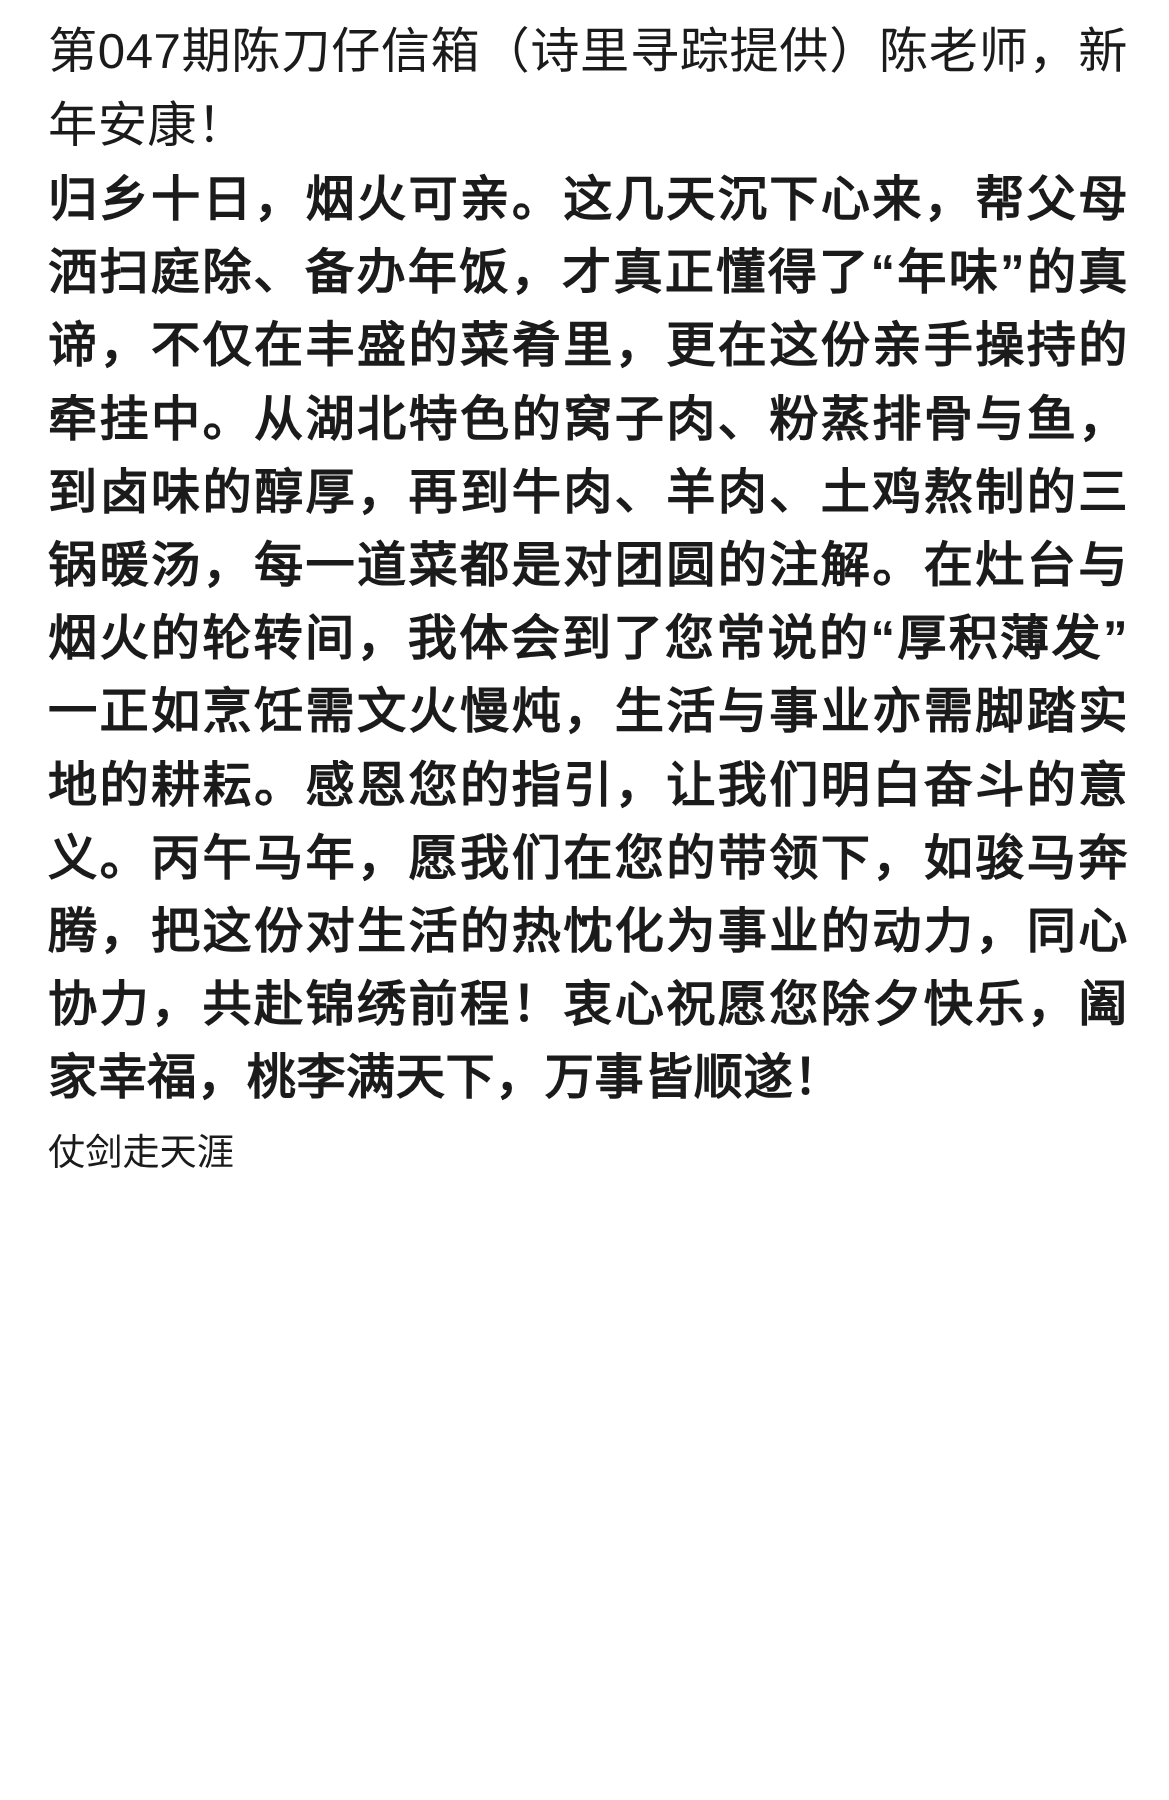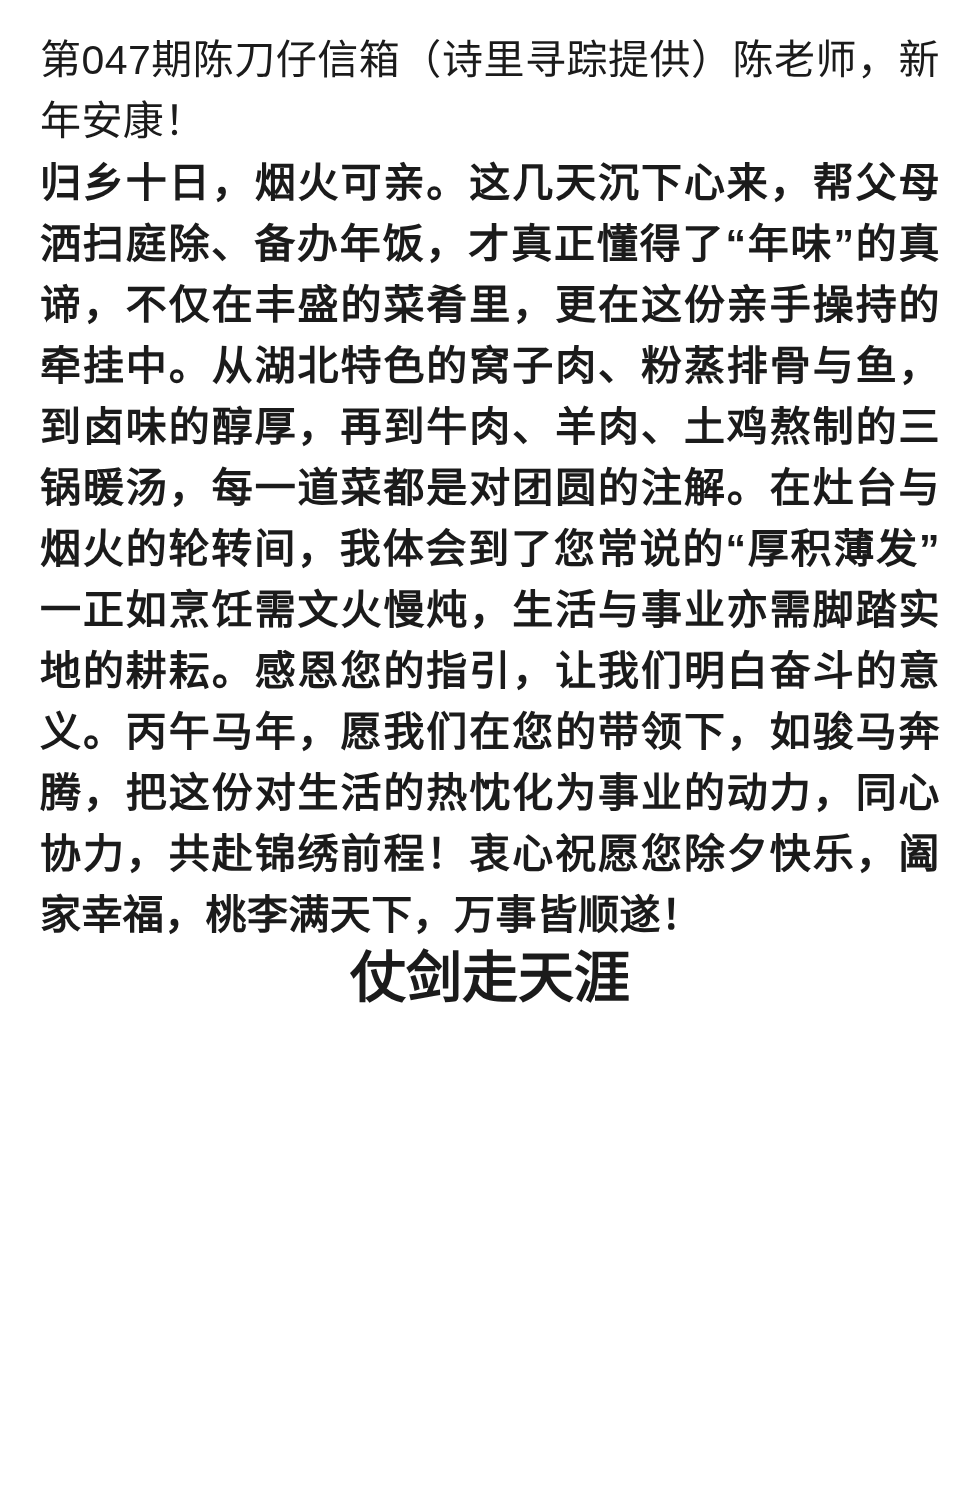--- a/index.html
+++ b/index.html
@@ -11,21 +11,21 @@
     width: 974px;
     min-height: 1500px;
     font-family: "Liberation Sans", "DejaVu Sans", sans-serif;
     color: #1b1b1b;
     -webkit-font-smoothing: antialiased;
   }
   .page {
     width: 974px;
     min-height: 1500px;
     box-sizing: border-box;
-    padding: 30px 34px 26px 40px;
+    padding: 13px 34px 26px 40px;
     background: #ffffff;
     position: relative;
   }
   .article {
     display: block;
   }
   .para {
     font-size: 41px;
     line-height: 61px;
     letter-spacing: 0.4px;
@@ -33,26 +33,25 @@
     text-justify: inter-ideograph;
     margin: 0 0 1px 0;
     word-break: break-all;
     color: #1b1b1b;
     font-weight: 700;
   }
   .para.heading {
     font-weight: 400;
   }
   .signature {
-    font-size: 56px;
+    font-size: 31px;
     line-height: 61px;
     margin: 0;
     color: #1b1b1b;
-    font-weight: 700;
-    text-align: center;
+    font-weight: 400;
   }
   .scroll-edge {
     position: absolute;
     top: 0;
     right: 0;
     width: 3px;
     height: 100%;
     background: transparent;
   }
 </style>

